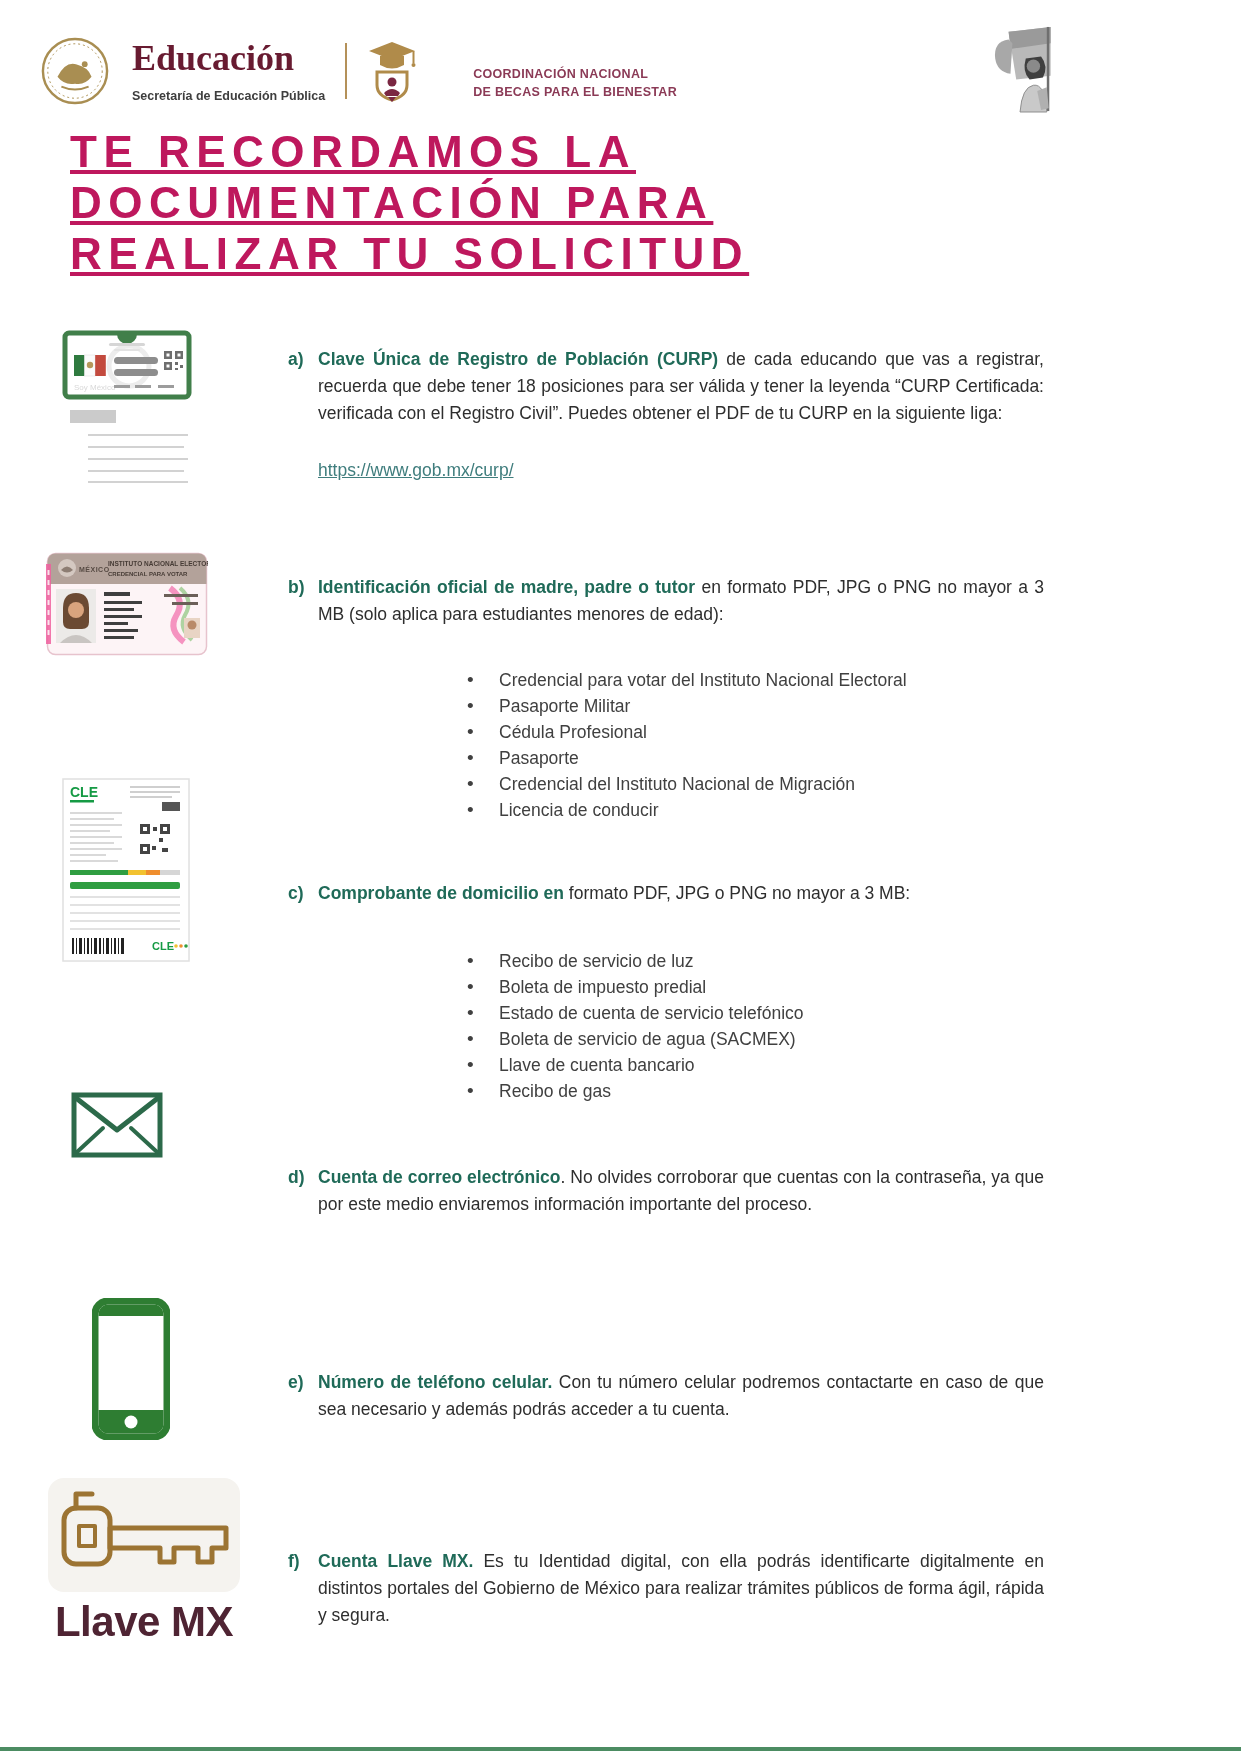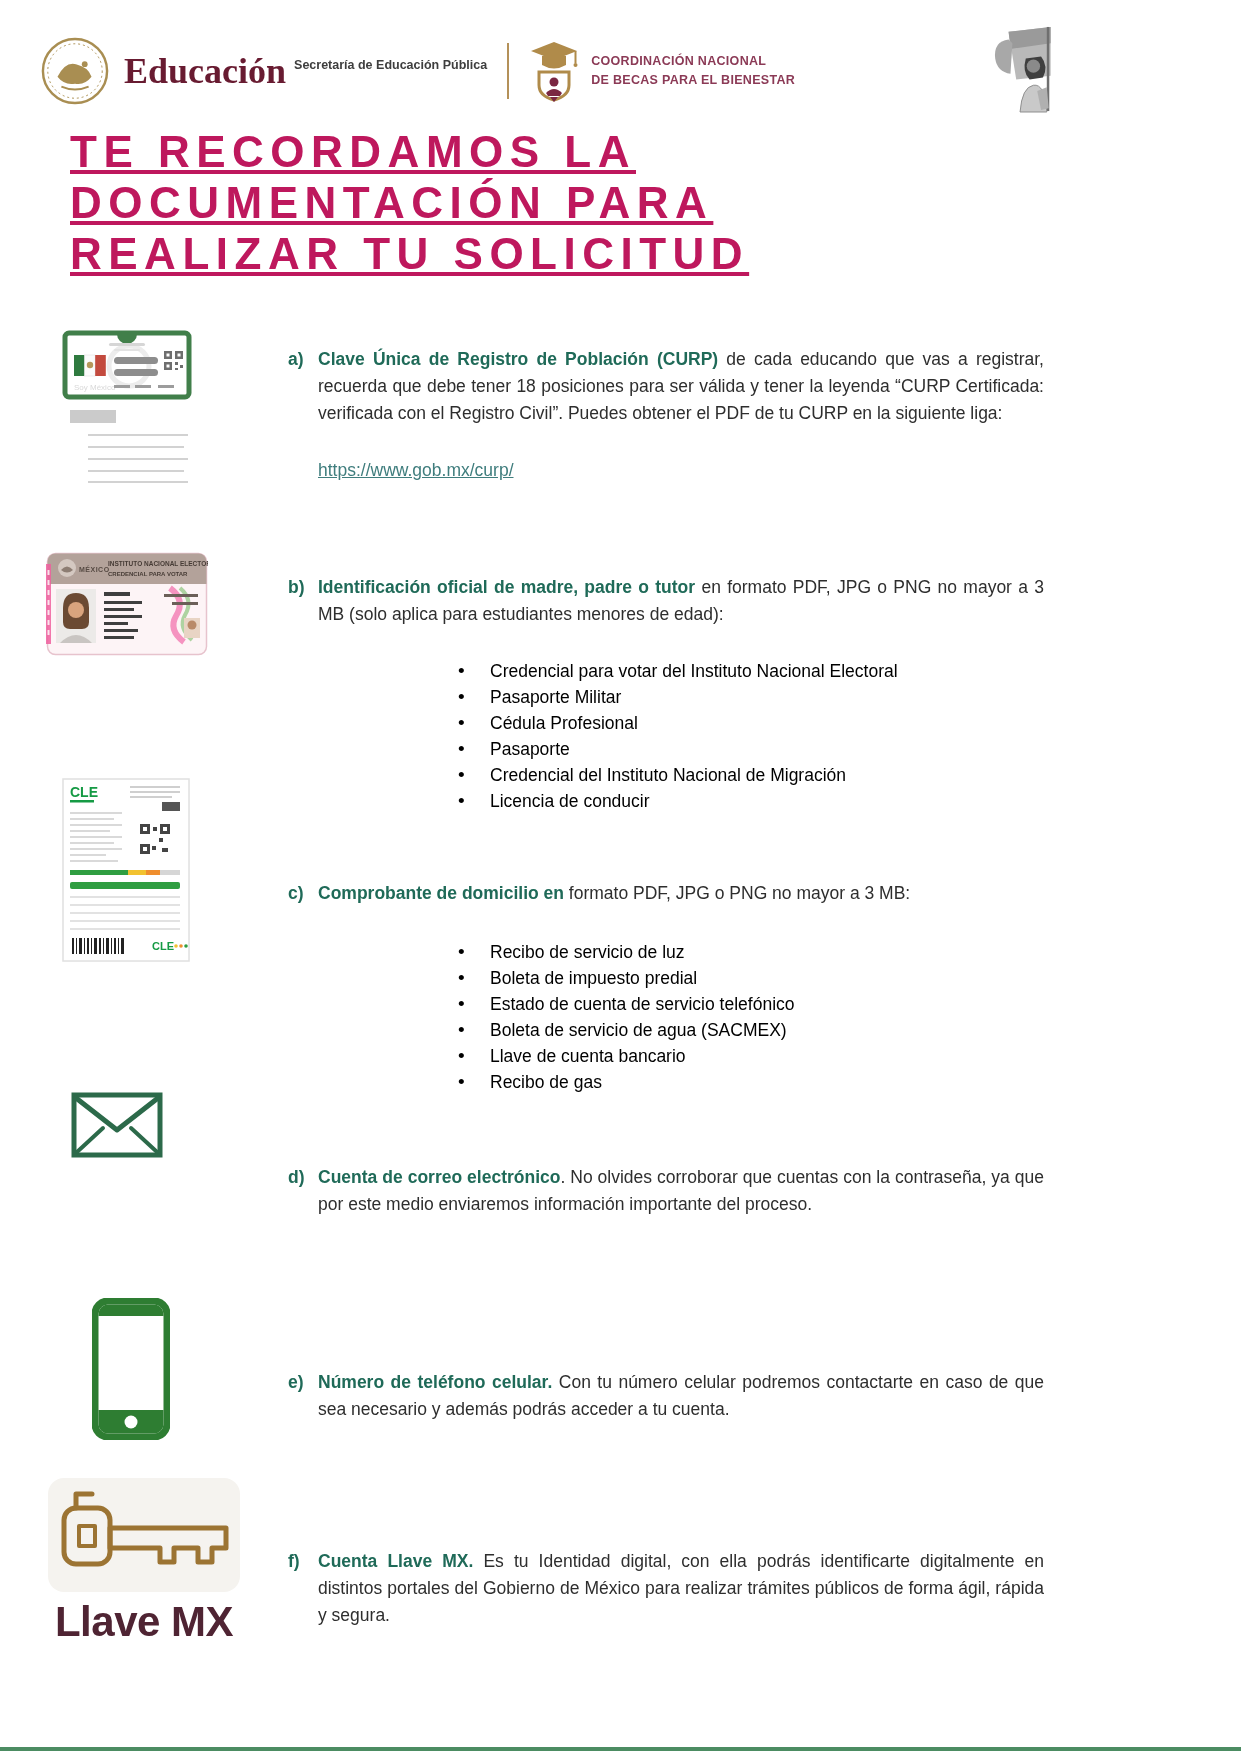--- a/index.html
+++ b/index.html
@@ -3,38 +3,38 @@
 <meta charset="utf-8">
 <style>
   html,body{margin:0;padding:0;background:#ffffff;}
   .page{
     position:relative;width:1241px;height:1755px;background:#fff;overflow:hidden;
     font-family:"Liberation Sans", sans-serif;color:#303030;
   }
   
   .header{position:absolute;top:36px;left:40px;display:flex;align-items:center;}
   .sep-block{display:flex;align-items:center;}
-  .sep-text{margin-left:14px;display:flex;flex-direction:row;gap:8px;}
+  .sep-text{margin-left:22px;display:flex;flex-direction:column;gap:8px;}
   .sep-name{font-family:"Liberation Serif", serif;font-weight:bold;font-size:36px;color:#681b31;line-height:1;}
   .sep-sub{font-size:12.5px;font-weight:bold;color:#3e3e3e;margin-top:5px;}
   .hdr-divider{width:2px;height:56px;background:#b49159;margin:0 20px;}
-  .cnbb-block{display:flex;align-items:center;}
+  .cnbb-block{display:flex;align-items:flex-end;gap:44px;}
   .cnbb-text{margin-left:12px;font-size:12.5px;font-weight:bold;color:#8b3a56;line-height:1.5;letter-spacing:.3px;}
   .flag-art{position:absolute;left:978px;top:24px;}
   
   .title{position:absolute;left:70px;top:126px;width:1060px;
     color:#be185d;font-weight:bold;font-size:44px;letter-spacing:6.5px;line-height:51px;text-decoration:underline;}
   
   .item{position:absolute;left:288px;width:756px;display:flex;font-size:17.5px;line-height:27px;color:#2e2e2e;}
   .lbl{flex:0 0 30px;font-weight:bold;color:#1f6a58;}
   .txt{margin:0;flex:1;text-align:justify;}
   .hd{color:#1f6a58;font-weight:bold;margin-top:8px;}
   .link{display:block;color:#3f7d7d;text-decoration:underline;cursor:pointer;margin-top:30px;}
-  .bullets{position:absolute;left:452px;margin:4px;padding:0;list-style:none;
-    font-size:17.5px;line-height:26px;color:#000000;}
+  .bullets{position:absolute;left:452px;margin:13px;padding:0;list-style:none;
+    font-size:17.5px;line-height:26px;color:#404040;}
   .bullets li{padding-left:34px;position:relative;}
   .bullets li::before{content:"\2022";position:absolute;left:2px;top:0;font-size:19px;}
   .icon{position:absolute;}
   .llave-text{position:absolute;left:46px;top:1598px;width:196px;text-align:center;
     font-size:42px;font-weight:800;color:#4f2433;letter-spacing:-.5px;}
   .bottom-line{position:absolute;left:0;top:1747px;width:1241px;height:4px;background:#4c8c62;}
 </style>
 </head>
 <body>
 

